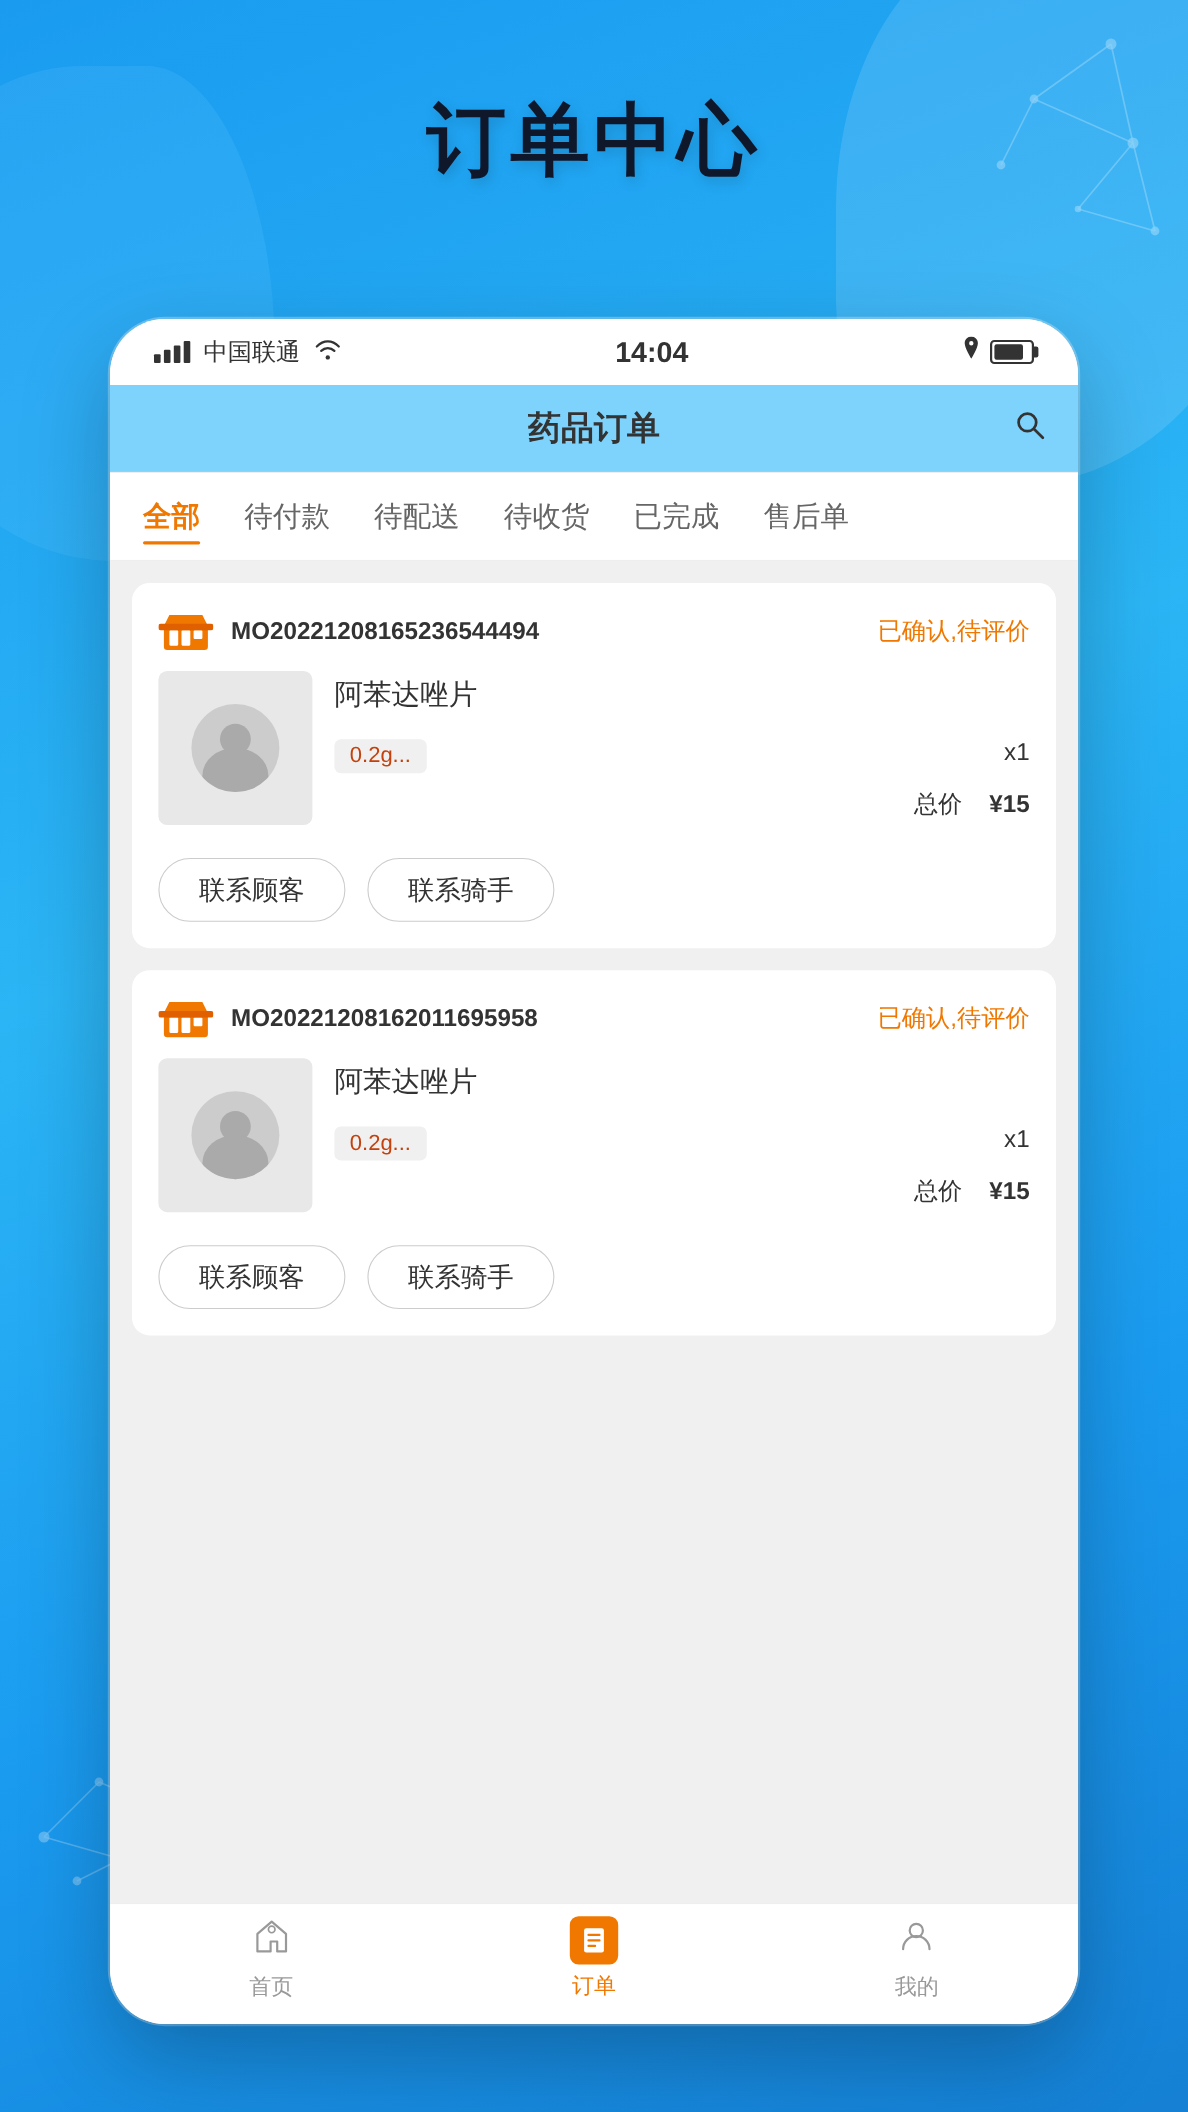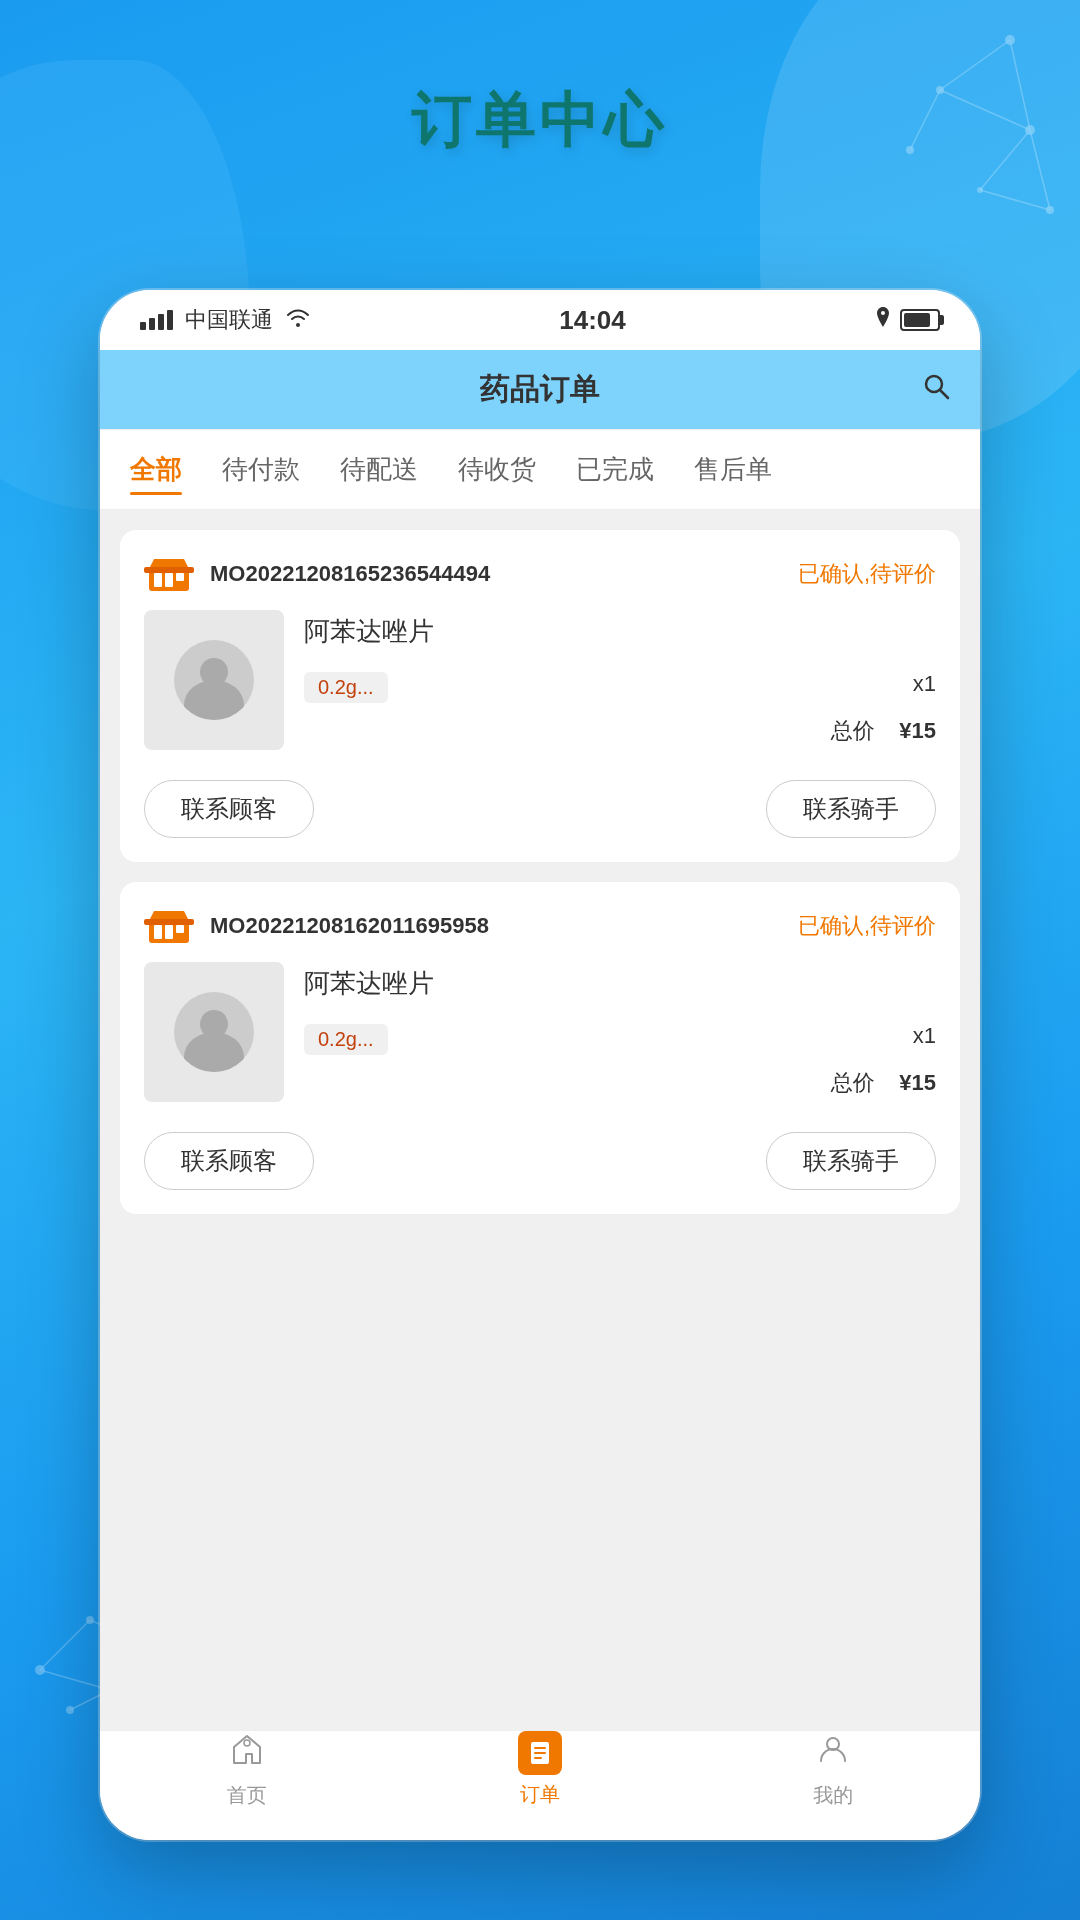--- a/index.html
+++ b/index.html
@@ -64,23 +64,23 @@
     .page-title-area {
       position: absolute;
       top: 80px;
       left: 0;
       right: 0;
       text-align: center;
       z-index: 2;
     }
 
     .page-title-text {
-      font-size: 60px;
+      font-size: 72px;
       font-weight: 800;
-      color: #0f766e;
+      color: #0f172a;
       letter-spacing: 4px;
       text-shadow: 2px 4px 12px rgba(0,0,0,0.15);
     }
 
     
     .phone-mockup {
       position: absolute;
       top: 290px;
       left: 100px;
       right: 100px;
@@ -387,42 +387,42 @@
       margin-top: 8px;
     }
 
     .price-value {
       font-weight: 600;
       color: #333;
     }
 
     .order-actions {
       display: flex;
-      justify-content: space-between;
+      justify-content: flex-start;
       padding: 10px 24px 24px;
-      gap: 36px;
+      gap: 20px;
     }
 
     .action-btn {
       padding: 12px 36px;
       border: 1.5px solid #ccc;
       border-radius: 30px;
       font-size: 24px;
       color: #333;
       background: #fff;
       cursor: pointer;
       font-weight: 400;
     }
 
     
     .bottom-nav {
       background: #ffffff;
       height: 110px;
       display: flex;
-      align-items: flex-start;
+      align-items: center;
       justify-content: space-around;
       border-top: 1px solid #eee;
       flex-shrink: 0;
       padding-bottom: 10px;
     }
 
     .bottom-nav-item {
       display: flex;
       flex-direction: column;
       align-items: center;

